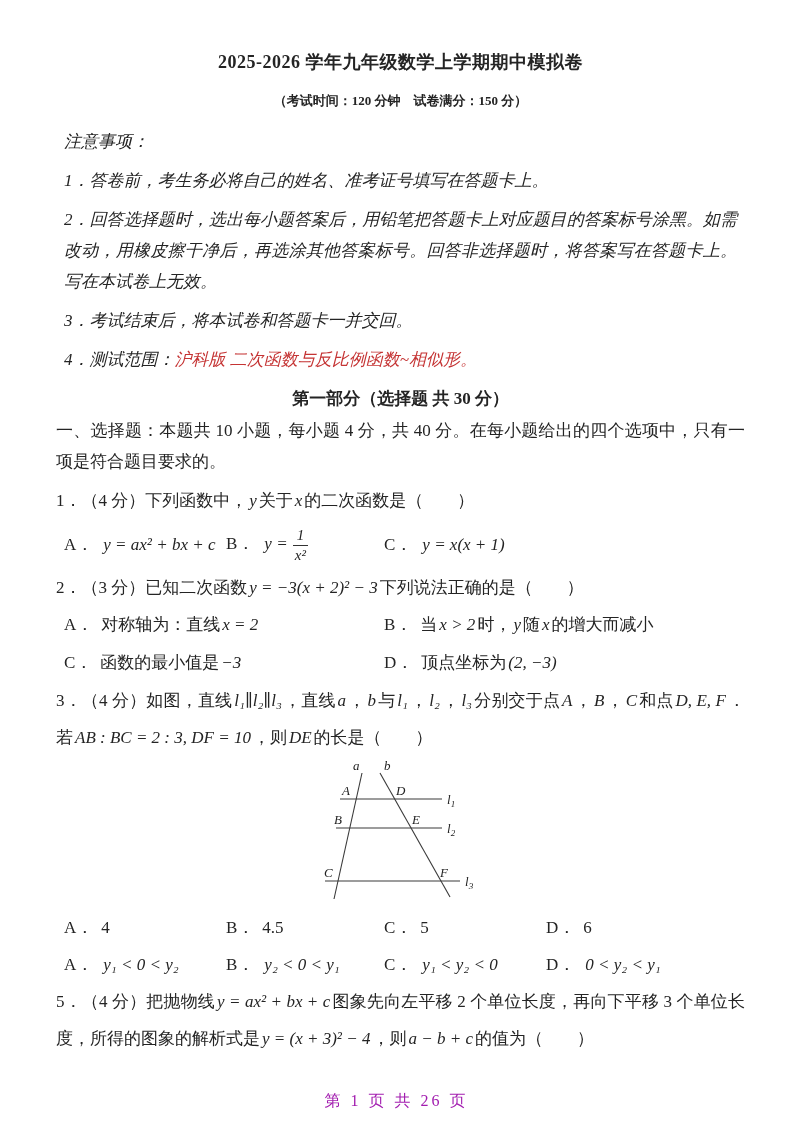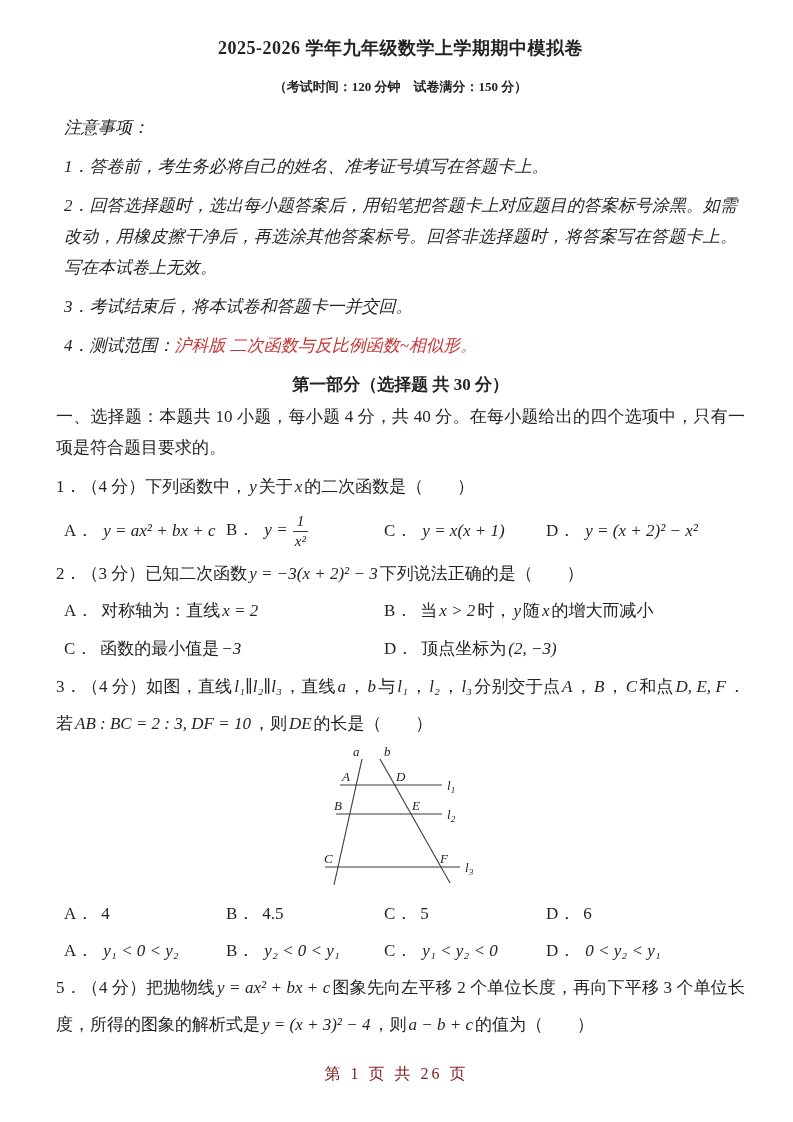--- a/index.html
+++ b/index.html
@@ -5,21 +5,21 @@
   * { box-sizing: border-box; }
   html, body { margin: 0; padding: 0; }
   body {
     width: 793px; height: 1122px;
     background: #ffffff;
     color: #242424;
     font-family: "Liberation Serif", "DejaVu Serif", serif;
     position: relative;
     overflow: hidden;
   }
-  .sheet { padding: 36px 48px 0 56px; }
+  .sheet { padding: 50px 48px 0 56px; }
 
   .title {
     text-align: center; font-size: 18px; font-weight: bold;
     letter-spacing: 0.5px; line-height: 24px;
   }
   .subtitle {
     text-align: center; font-size: 13px; font-weight: bold;
     margin-top: 15px; line-height: 24px;
   }
 
@@ -55,22 +55,22 @@
   .fig-wrap { margin: 3px 0 0 244px; height: 150px; }
   .fig-wrap svg { display: block; }
   .fig-wrap line { stroke: #3a3a3a; stroke-width: 1.1; }
   .fig-wrap text {
     font-style: italic; font-size: 13px;
     font-family: "Liberation Serif", "DejaVu Serif", serif; fill: #222;
   }
   .fig-wrap text .ss { font-size: 9px; }
 
   .footer {
-    position: absolute; left: 0; right: 0; bottom: 37px;
-    text-align: center; font-size: 16px; letter-spacing: 3px; color: #7f1d1d;
+    position: absolute; left: 0; right: 0; bottom: 10px;
+    text-align: center; font-size: 16px; letter-spacing: 3px; color: #a21caf;
   }
 </style>
 </head>
 <body>
 
 <div class="sheet">
 
   <div class="title">2025-2026 学年九年级数学上学期期中模拟卷</div>
   <div class="subtitle">（考试时间：120 分钟　试卷满分：150 分）</div>
 
@@ -87,21 +87,20 @@
 
   <div class="q q1">
     <p class="stem"><span>1．（4 分）下列函数中，</span><span class="m">y</span><span>关于</span><span class="m">x</span><span>的二次函数是（　　）</span></p>
     <div class="opts4 tall">
       <span class="opt"><span class="opt-label">A．</span><span><span class="m">y = ax² + bx + c</span></span></span>
       <span class="opt"><span class="opt-label">B．</span><span><span class="m">y =</span><span class="frac">
               <span class="num">1</span>
               <span class="den">x²</span>
             </span></span></span>
       <span class="opt"><span class="opt-label">C．</span><span><span class="m">y = x(x + 1)</span></span></span>
-      <span class="opt"><span class="opt-label">D．</span><span><span class="m">y = (x + 2)² − x²</span></span></span>
     </div>
   </div>
 
   <div class="q">
     <p class="stem"><span>2．（3 分）已知二次函数</span><span class="m">y = −3(x + 2)² − 3</span><span>下列说法正确的是（　　）</span></p>
     <div class="opts2">
       <span class="opt"><span class="opt-label">A．</span><span><span>对称轴为：直线</span><span class="m">x = 2</span></span></span>
       <span class="opt"><span class="opt-label">B．</span><span><span>当</span><span class="m">x &gt; 2</span><span>时，</span><span class="m">y</span><span>随</span><span class="m">x</span><span>的增大而减小</span></span></span>
       <span class="opt"><span class="opt-label">C．</span><span><span>函数的最小值是</span><span class="m">−3</span></span></span>
       <span class="opt"><span class="opt-label">D．</span><span><span>顶点坐标为</span><span class="m">(2, −3)</span></span></span>

